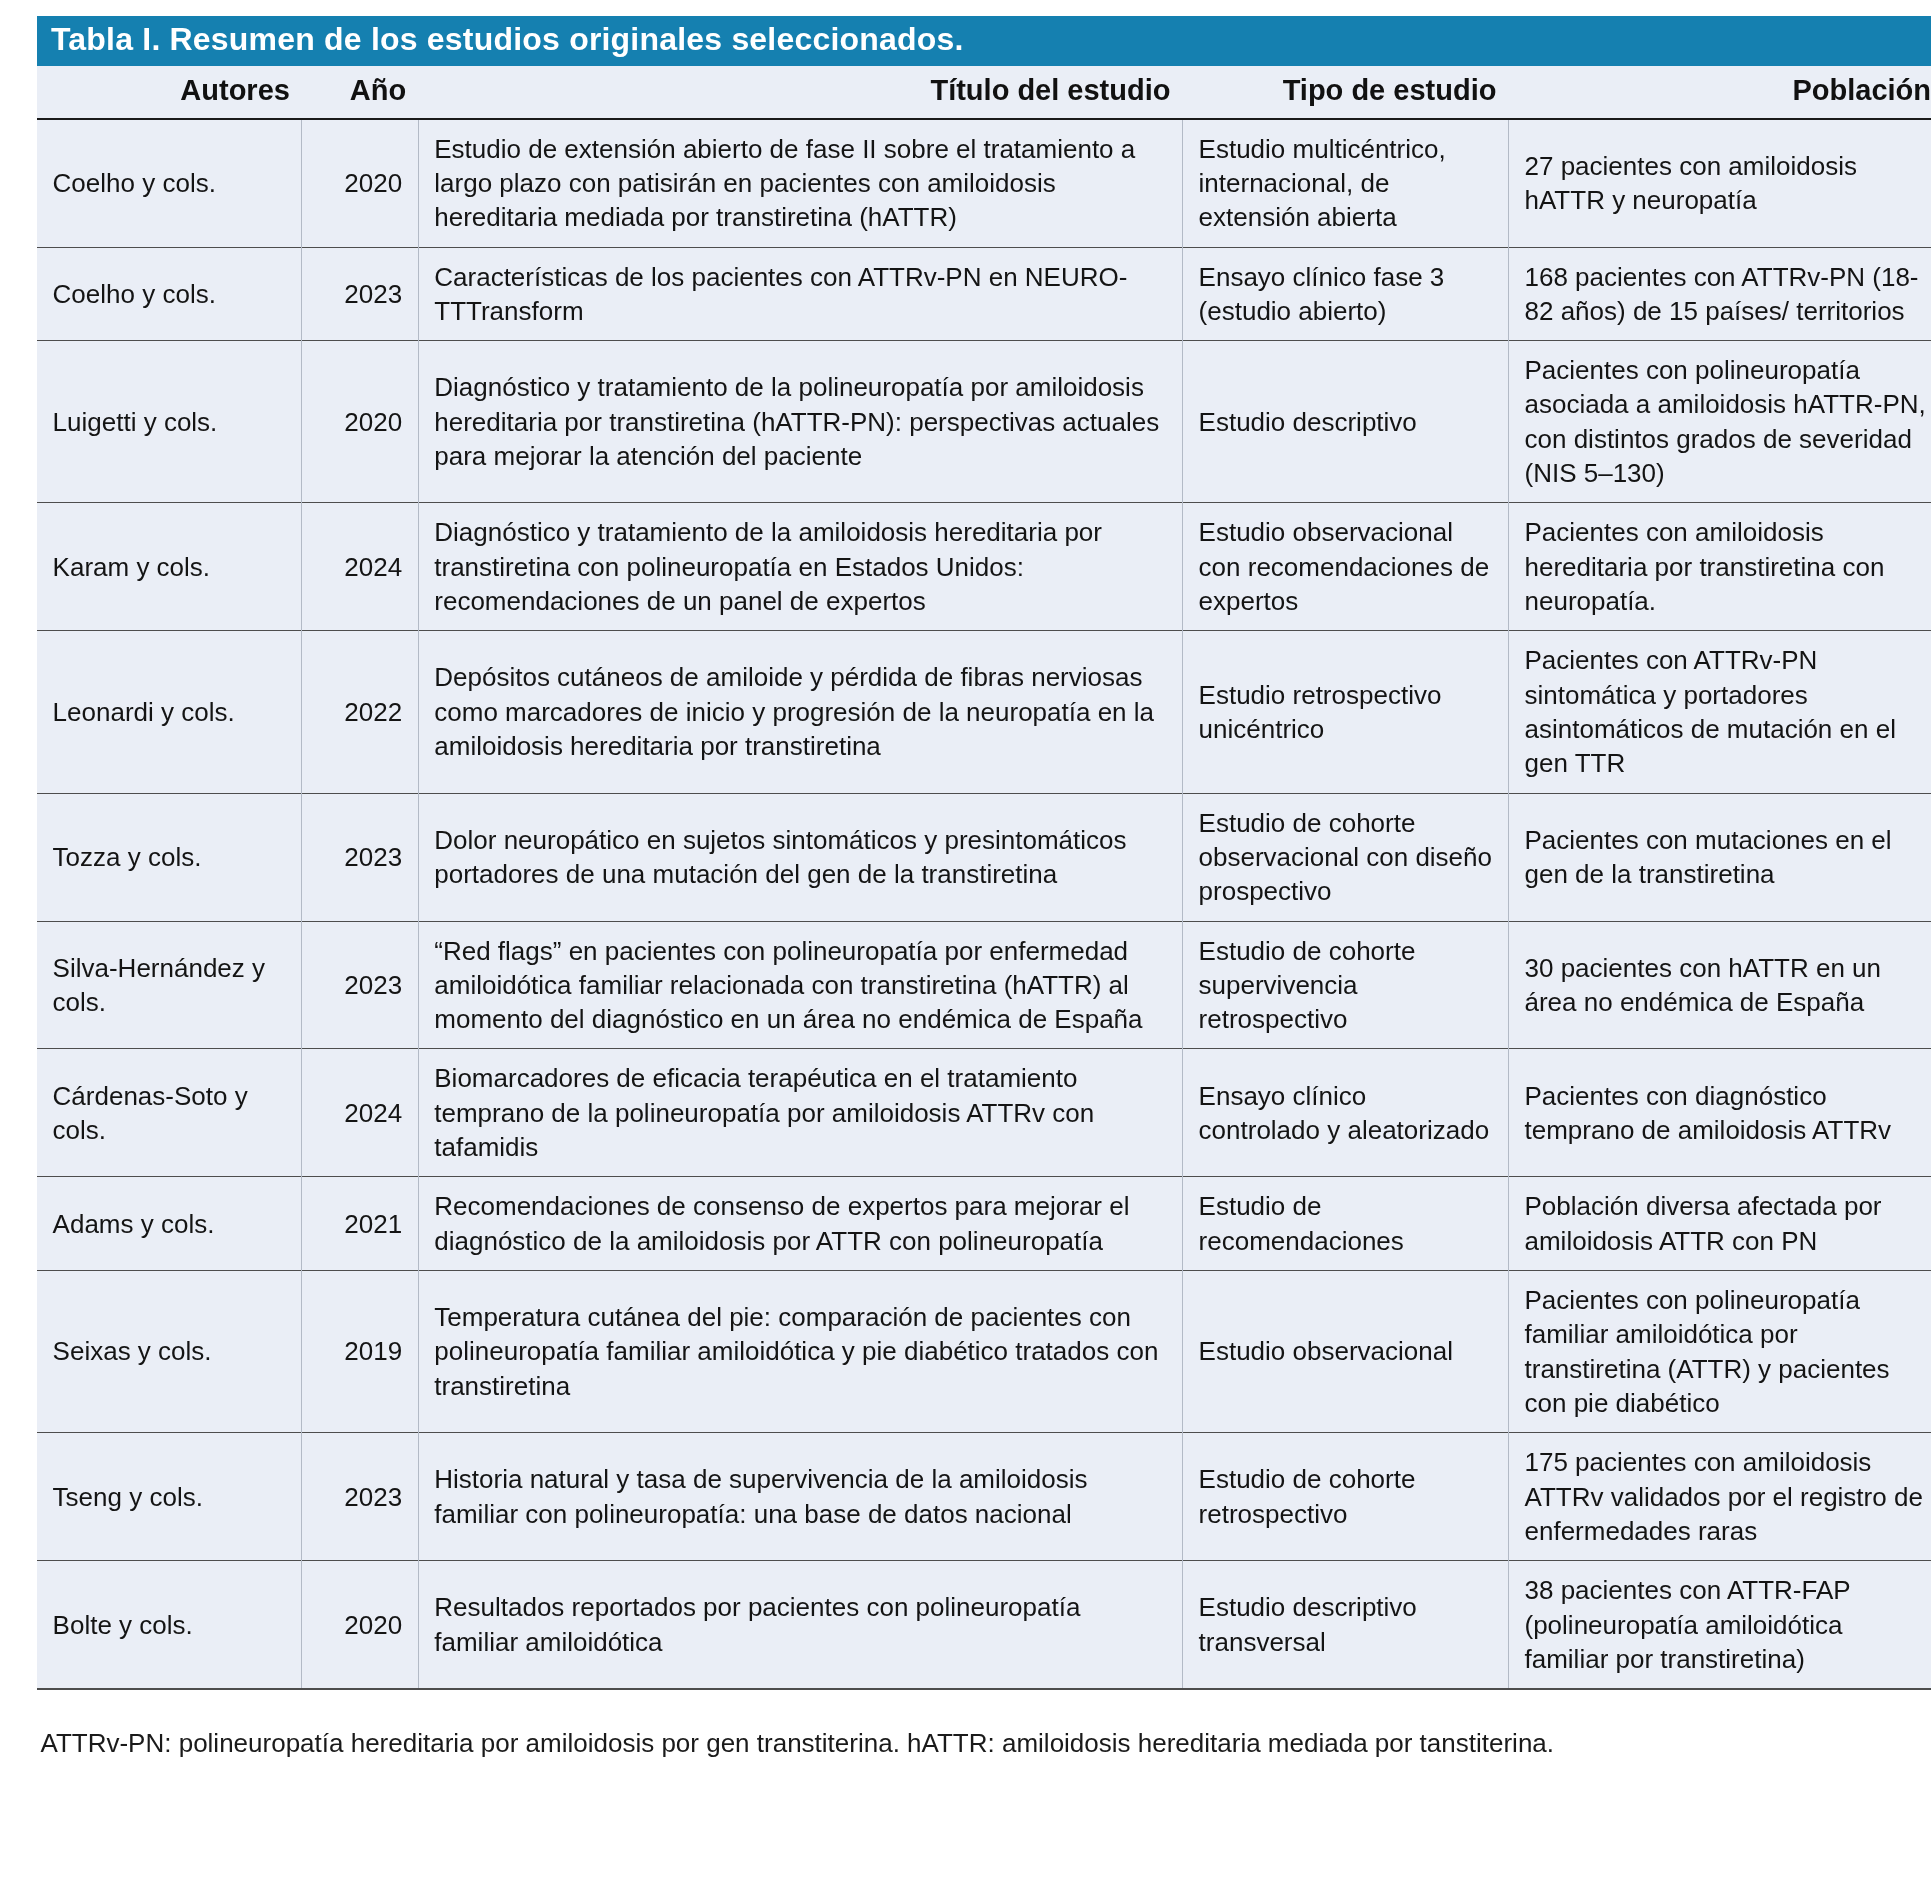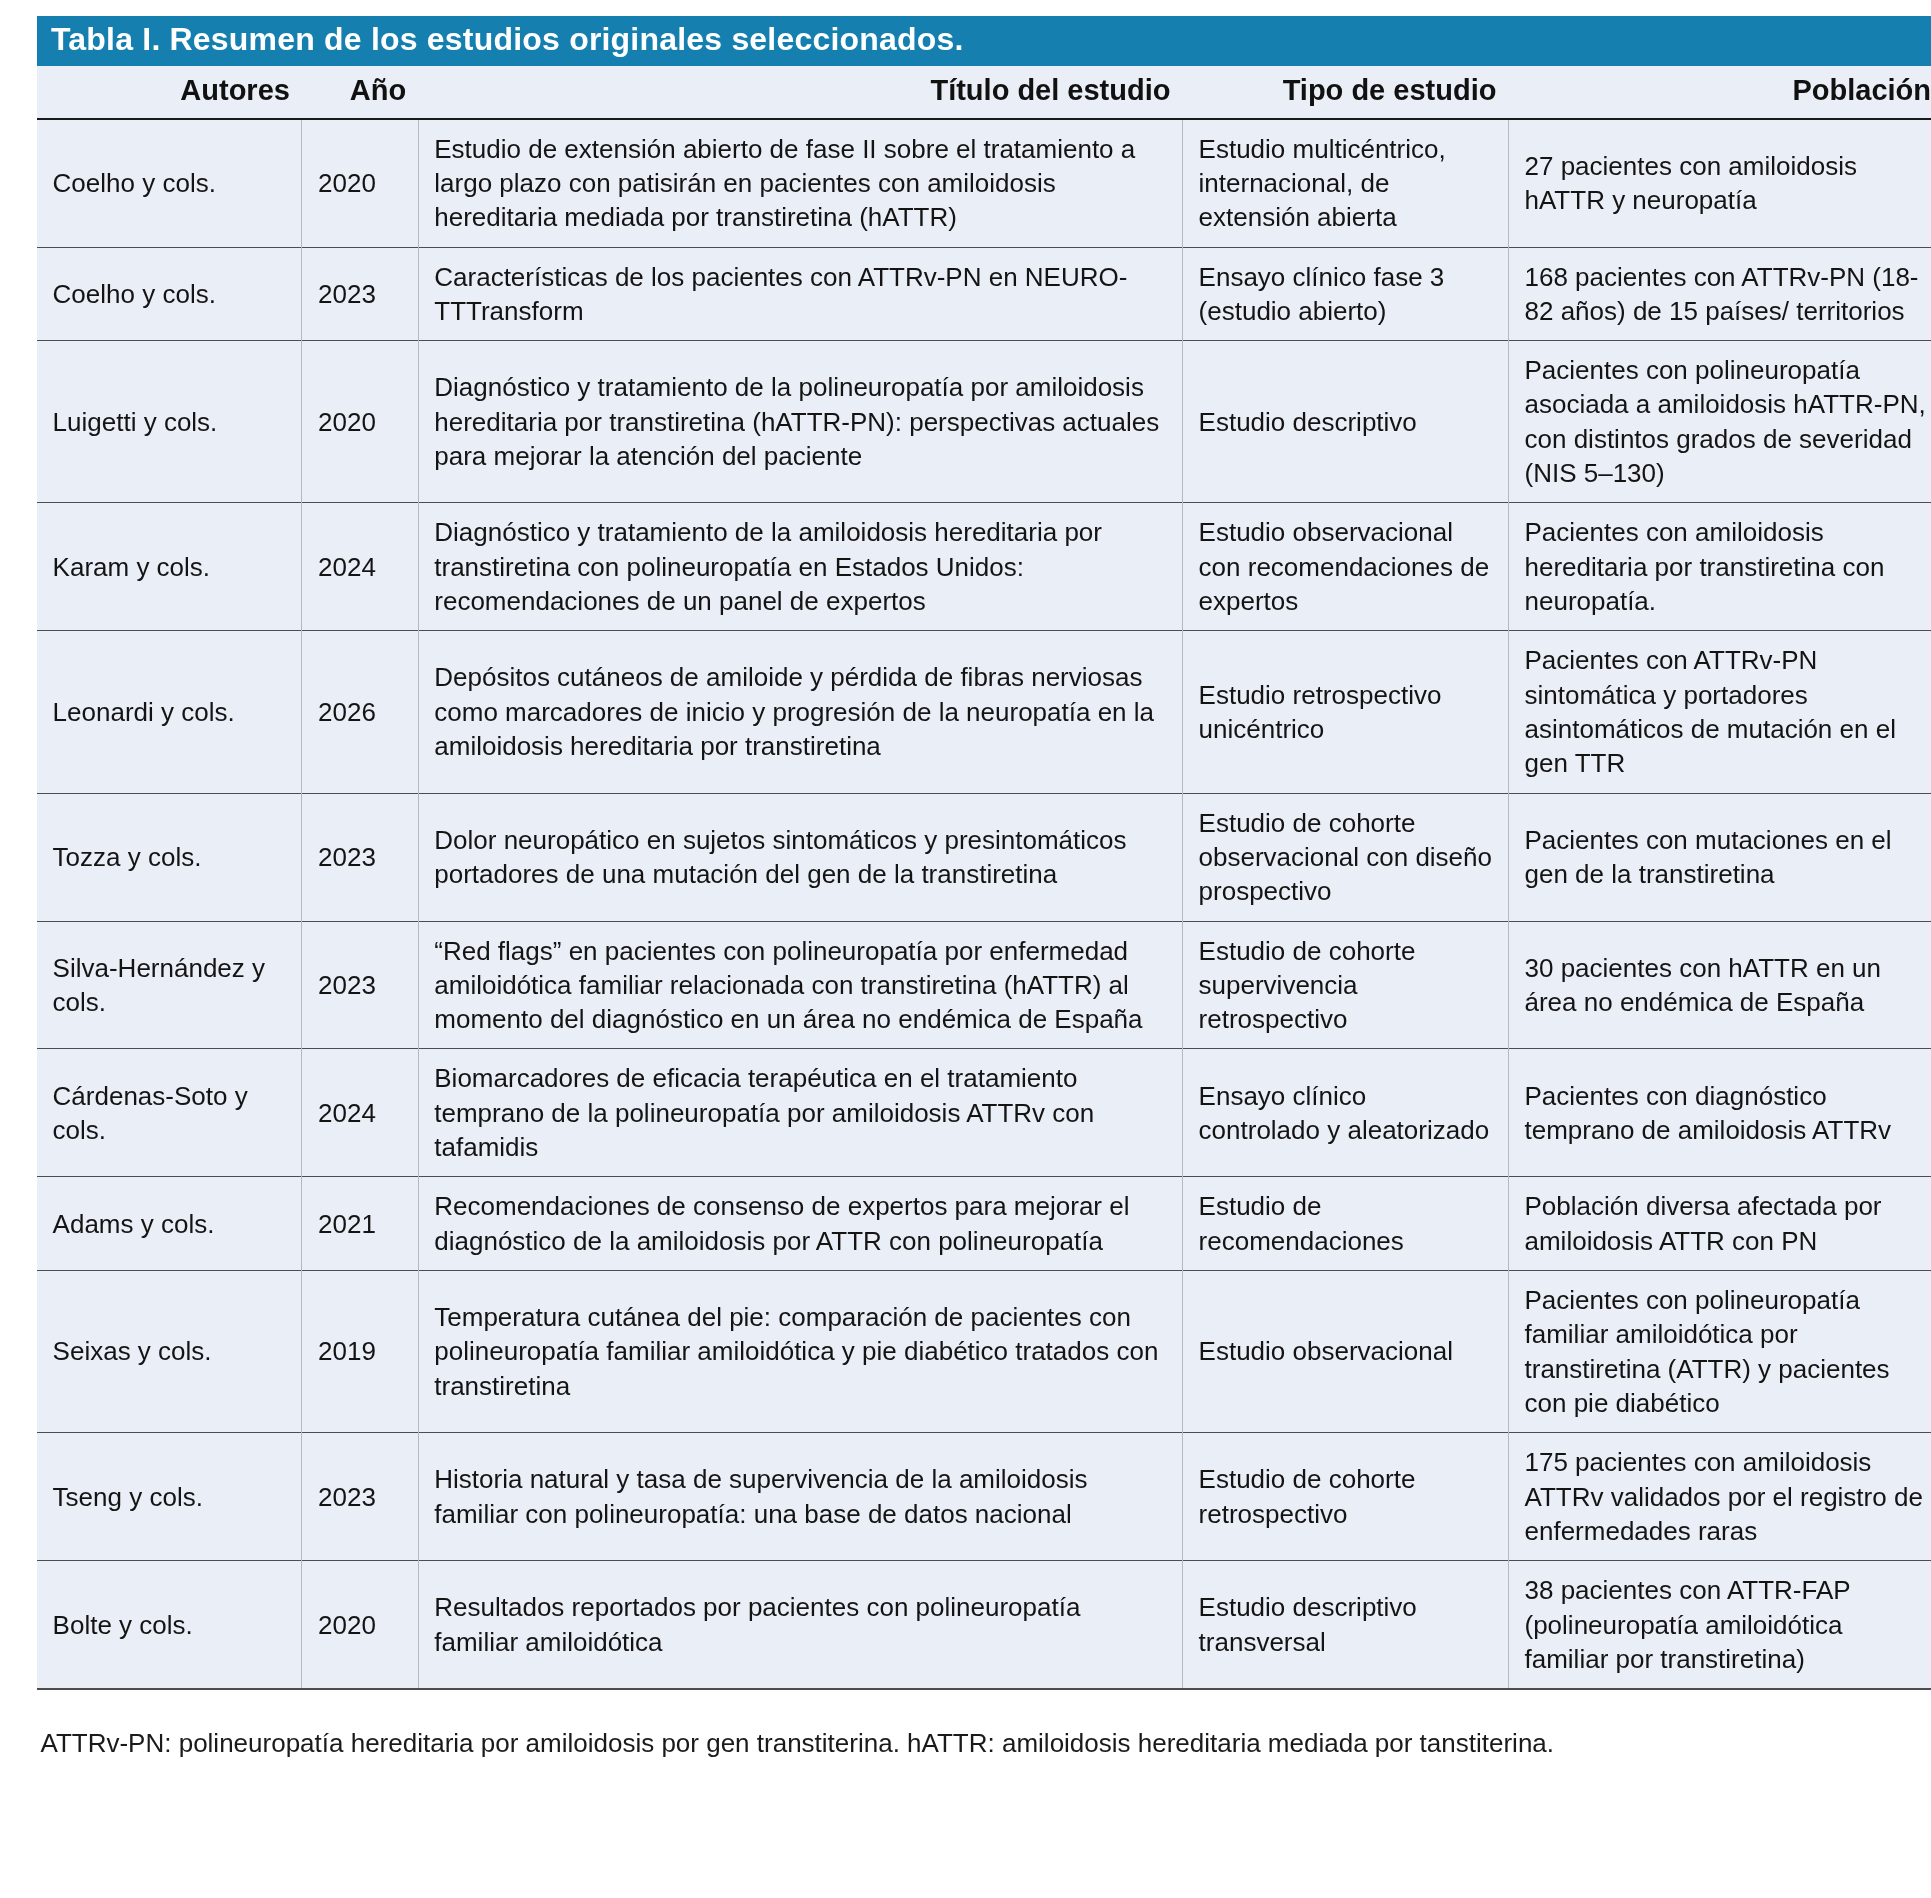--- a/index.html
+++ b/index.html
@@ -56,21 +56,21 @@
     line-height: 1.32;
     padding: 12px 15.6px;
     vertical-align: middle;
     border-top: 1.7px solid #4d4d4d;
     word-wrap: break-word;
   }
   tbody tr:first-child td { border-top: none; }
   tbody td + td { border-left: 0.9px solid #b3bac6; }
   tbody tr:last-child td { border-bottom: 2.6px solid #4d4d4d; }
 
-  td.col-year { text-align: left; }
+  td.col-year { text-align: right; }
   td.col-authors, td.col-title, td.col-study_type, td.col-population { text-align: left; }
 
   .footnote {
     margin-top: 37px;
     padding: 0 3.5px;
     font-size: 26px;
     color: #1a1a1a;
     line-height: 1.3;
   }
 </style>
@@ -121,21 +121,21 @@
         </tr>
         <tr>
           <td class="col-authors">Karam y cols.</td>
           <td class="col-year">2024</td>
           <td class="col-title">Diagnóstico y tratamiento de la amiloidosis hereditaria por transtiretina con polineuropatía en Estados Unidos: recomendaciones de un panel de expertos</td>
           <td class="col-study_type">Estudio observacional con recomendaciones de expertos</td>
           <td class="col-population">Pacientes con amiloidosis hereditaria por transtiretina con neuropatía.</td>
         </tr>
         <tr>
           <td class="col-authors">Leonardi y cols.</td>
-          <td class="col-year">2026</td>
+          <td class="col-year">2022</td>
           <td class="col-title">Depósitos cutáneos de amiloide y pérdida de fibras nerviosas como marcadores de inicio y progresión de la neuropatía en la amiloidosis hereditaria por transtiretina</td>
           <td class="col-study_type">Estudio retrospectivo unicéntrico</td>
           <td class="col-population">Pacientes con ATTRv-PN sintomática y portadores asintomáticos de mutación en el gen TTR</td>
         </tr>
         <tr>
           <td class="col-authors">Tozza y cols.</td>
           <td class="col-year">2023</td>
           <td class="col-title">Dolor neuropático en sujetos sintomáticos y presintomáticos portadores de una mutación del gen de la transtiretina</td>
           <td class="col-study_type">Estudio de cohorte observacional con diseño prospectivo</td>
           <td class="col-population">Pacientes con mutaciones en el gen de la transtiretina</td>

